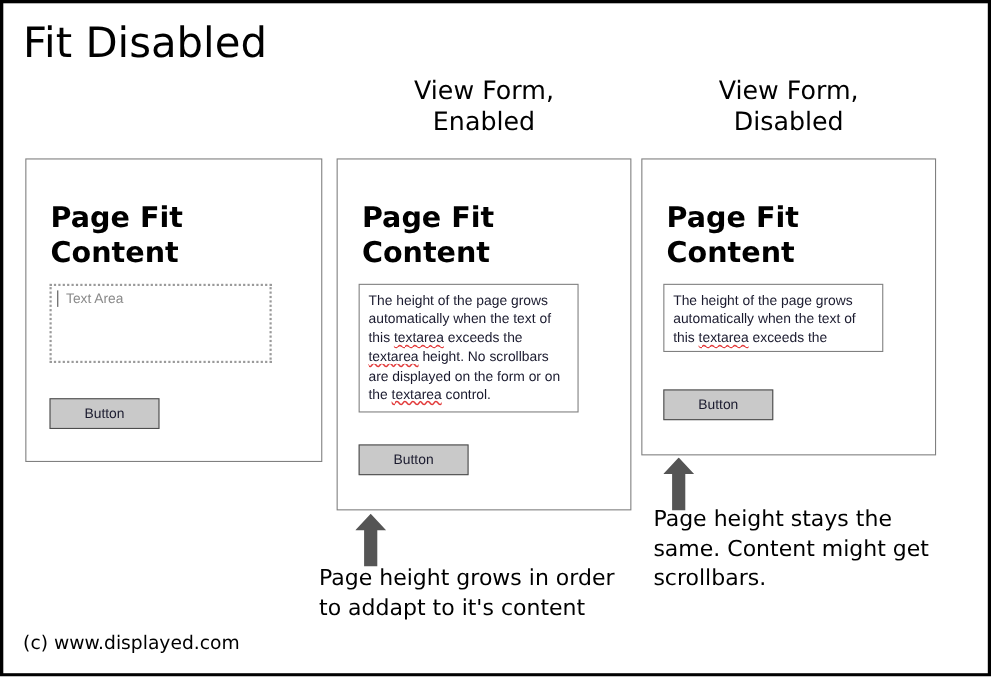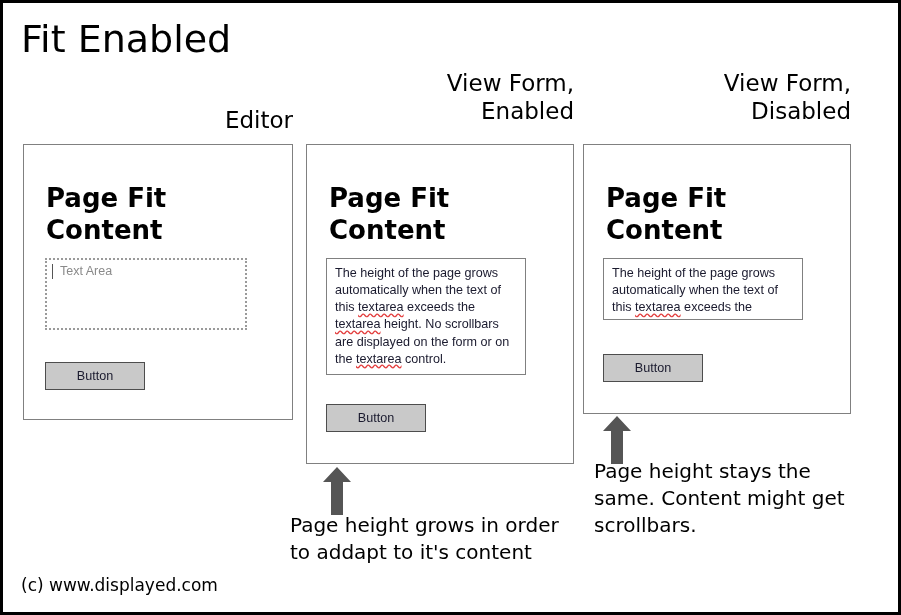--- a/index.html
+++ b/index.html
@@ -29,21 +29,21 @@
     font-size: 38px;
     font-weight: 400;
     color: #000000;
     letter-spacing: 0px;
     white-space: nowrap;
   }
 
   
   .col-caption {
     position: absolute;
-    text-align: right;
+    text-align: center;
     font-size: 23px;
     font-weight: 400;
     color: #000000;
     line-height: 1.22;
   }
   #caption-editor  { left: 20px;  top: 103px; width: 270px; }
   #caption-enabled { left: 303px; top: 66px;  width: 268px; }
   #caption-disabled{ left: 580px; top: 66px;  width: 268px; }
 
   
@@ -164,23 +164,22 @@
     top: 572px;
     font-size: 17px;
     color: #000000;
   }
 </style>
 </head>
 <body>
 
 <div id="canvas">
 
-  <div id="main-title">Fit Enabled</div>
-
-  <div class="col-caption" id="caption-editor">Editor</div>
+  <div id="main-title">Fit Disabled</div>
+
   <div class="col-caption" id="caption-enabled" style="white-space:pre-line">View Form,
 Enabled</div>
   <div class="col-caption" id="caption-disabled" style="white-space:pre-line">View Form,
 Disabled</div>
 
   <div class="panel" id="panel-editor">
     <div class="panel-heading">Page Fit Content</div>
 
     <div id="editor-textarea">
       <div id="editor-textarea-inner">

